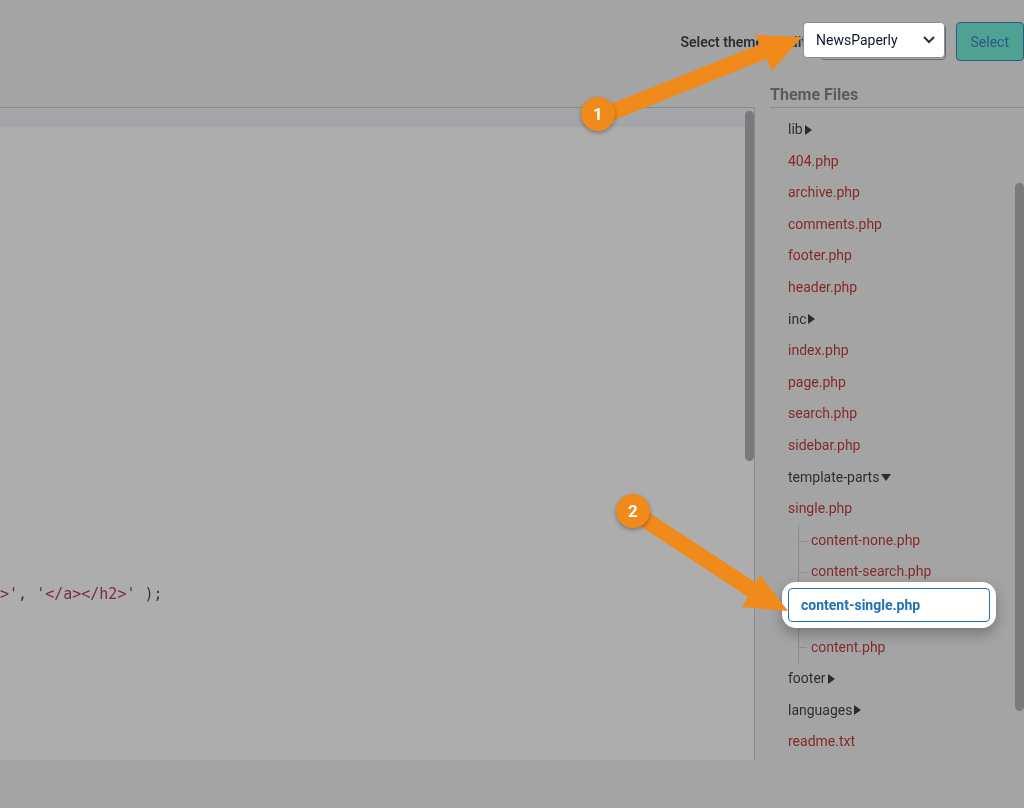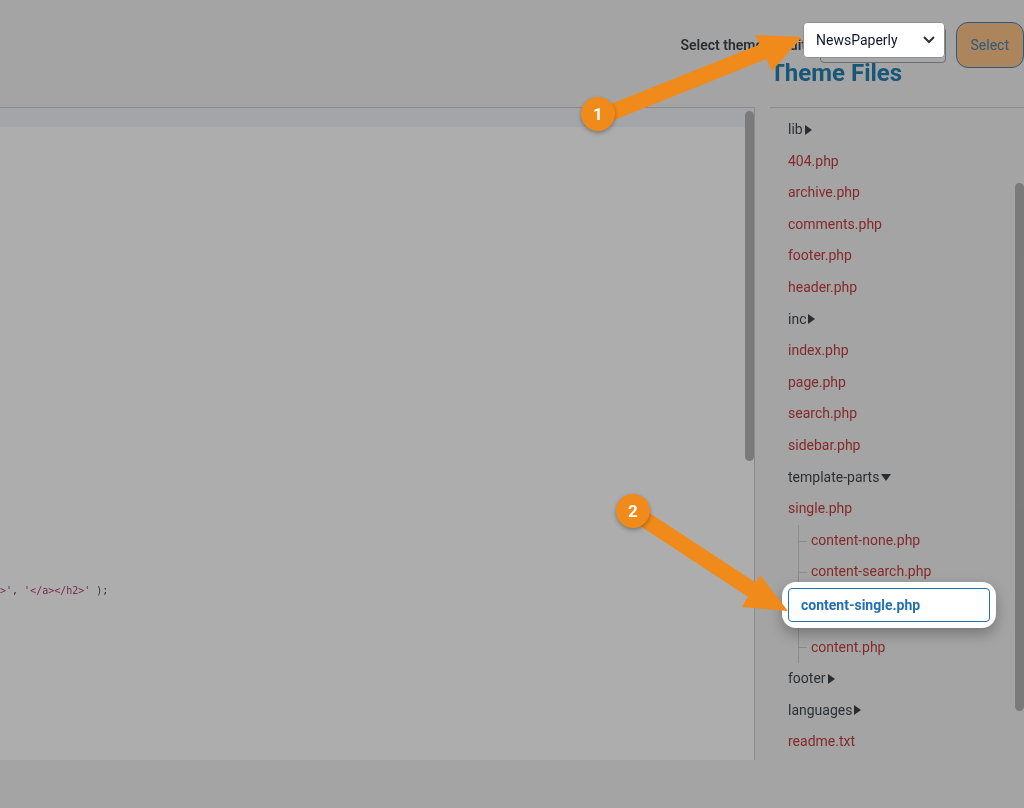--- a/index.html
+++ b/index.html
@@ -54,36 +54,36 @@
   .theme-dropdown .chev {
     position: absolute;
     right: 8px;
     top: 50%;
     transform: translateY(-50%);
     width: 14px; height: 14px;
   }
   .select-btn {
     border: 1px solid #2271b1;
     color: #2271b1;
-    background: #fdba74;
-    border-radius: 12px;
-    height: 46px;
+    background: #5eead4;
+    border-radius: 4px;
+    height: 39px;
     padding: 0 14px;
     font-size: 14px;
     display: flex;
     align-items: center;
     cursor: pointer;
   }
   .theme-files-heading {
     position: absolute;
     left: 770px;
-    top: 59px;
-    font-size: 24px;
+    top: 85px;
+    font-size: 16px;
     font-weight: 700;
-    color: #0369a1;
+    color: #737373;
   }
   
   .editor-area {
     position: absolute;
     left: 0;
     top: 107px;
     width: 755px;
     height: 653px;
     background: #fff;
     border-top: 1px solid #c3c4c7;
@@ -91,21 +91,21 @@
   }
   .editor-selected-line {
     background: #eef2f8;
     height: 19px;
   }
   .code-line {
     position: absolute;
     left: 0;
     top: 477px;
     font-family: Menlo, Consolas, monospace;
-    font-size: 10px;
+    font-size: 15px;
     white-space: pre;
   }
   .code-punc { color: #333; }
   .code-str { color: #a71d5d; }
   .editor-scrollbar {
     position: absolute;
     right: 0;
     top: 3px;
     width: 9px;
     height: 350px;

